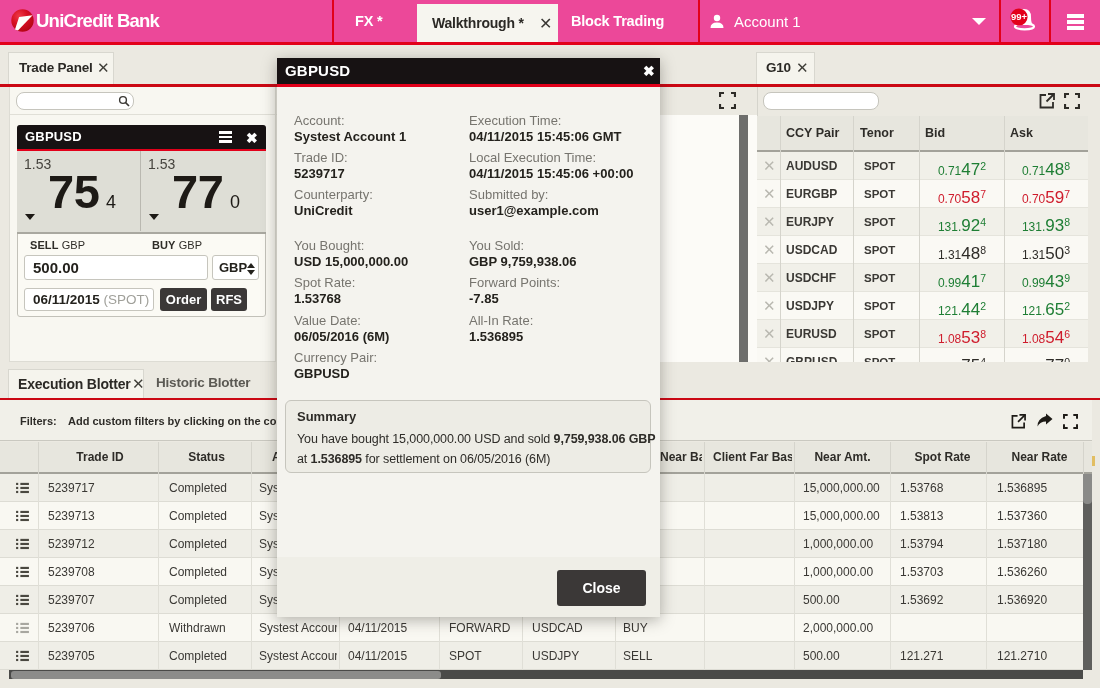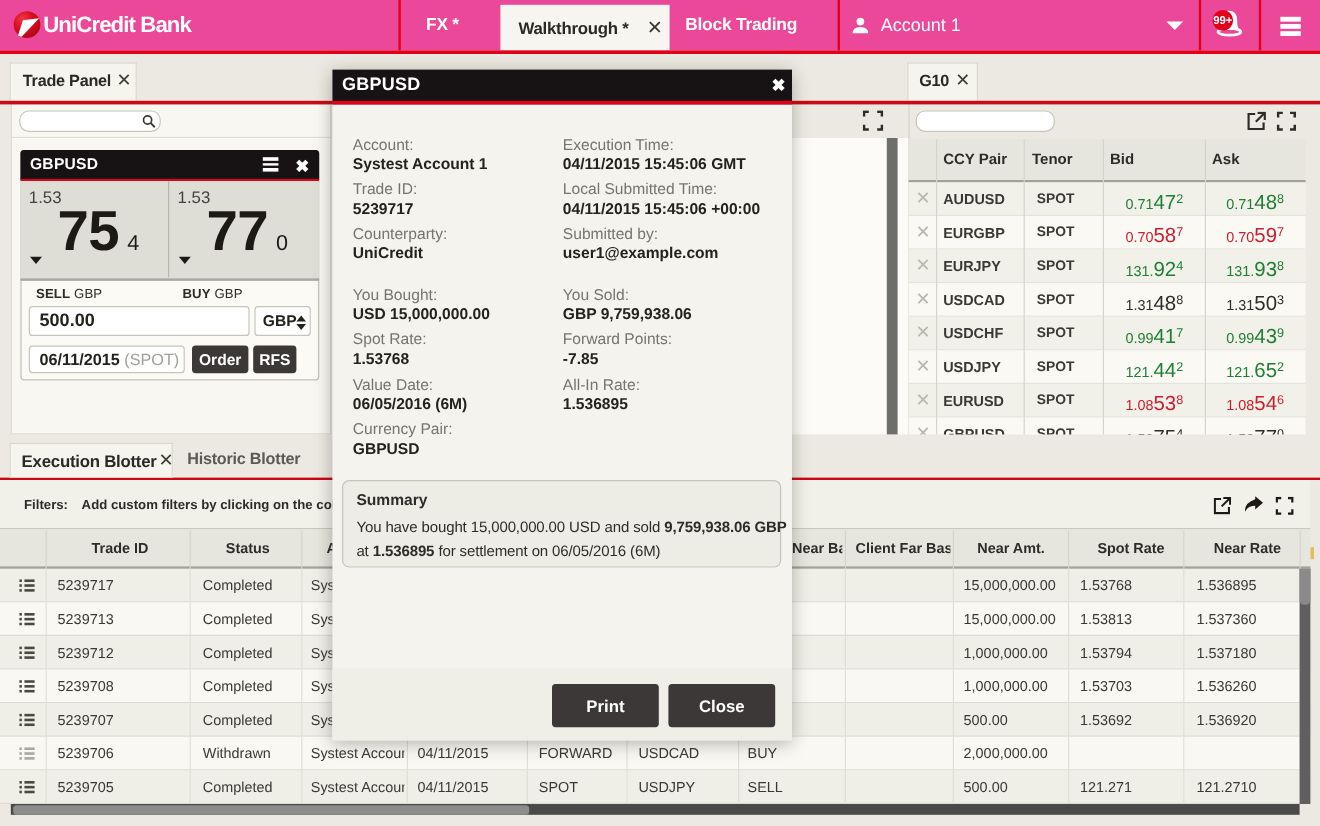--- a/index.html
+++ b/index.html
@@ -582,21 +582,21 @@
 
 <div id="modal">
   <div id="mhead"><span class="t">GBPUSD</span><div class="abs" style="left:366px;top:0;color:#fff;font-size:14px;font-weight:bold;line-height:26px;">✖</div></div>
   <div id="mbody">
       <div class="mlabel" style="left:17px;top:55px">Account:</div>
       <div class="mval" style="left:17px;top:71px">Systest Account 1</div>
       <div class="mlabel" style="left:192px;top:55px">Execution Time:</div>
       <div class="mval" style="left:192px;top:71px">04/11/2015 15:45:06 GMT</div>
       <div class="mlabel" style="left:17px;top:92px">Trade ID:</div>
       <div class="mval" style="left:17px;top:108px">5239717</div>
-      <div class="mlabel" style="left:192px;top:92px">Local Submitted Time:</div>
+      <div class="mlabel" style="left:192px;top:92px">Local Execution Time:</div>
       <div class="mval" style="left:192px;top:108px">04/11/2015 15:45:06 +00:00</div>
       <div class="mlabel" style="left:17px;top:129px">Counterparty:</div>
       <div class="mval" style="left:17px;top:145px">UniCredit</div>
       <div class="mlabel" style="left:192px;top:129px">Submitted by:</div>
       <div class="mval" style="left:192px;top:145px">user1@example.com</div>
       <div class="mlabel" style="left:17px;top:180px">You Bought:</div>
       <div class="mval" style="left:17px;top:196px">USD 15,000,000.00</div>
       <div class="mlabel" style="left:192px;top:180px">You Sold:</div>
       <div class="mval" style="left:192px;top:196px">GBP 9,759,938.06</div>
       <div class="mlabel" style="left:17px;top:217px">Spot Rate:</div>
@@ -608,16 +608,15 @@
       <div class="mlabel" style="left:192px;top:255px">All-In Rate:</div>
       <div class="mval" style="left:192px;top:271px">1.536895</div>
       <div class="mlabel" style="left:17px;top:292px">Currency Pair:</div>
       <div class="mval" style="left:17px;top:308px">GBPUSD</div>
     </div>
   <div id="summary">
     <div class="abs" style="left:11px;top:8px;font-weight:bold;font-size:13px;color:#2e2c28">Summary</div>
     <div class="abs" style="left:11px;top:28px;width:352px;font-size:12.5px;color:#2e2c28;line-height:20px;letter-spacing:-0.1px;white-space:nowrap;">You have bought 15,000,000.00 USD and sold <b>9,759,938.06 GBP</b><br>at <b>1.536895</b> for settlement on 06/05/2016 (6M)</div>
   </div>
   <div id="mfoot">
-    <div class="btn" style="left:183px;top:13px;width:89px;height:36px;line-height:36px;font-size:14px;">Print</div>
     <div class="btn" style="left:280px;top:13px;width:89px;height:36px;line-height:36px;font-size:14px;">Close</div>
   </div>
 </div>
 
 </body></html>

